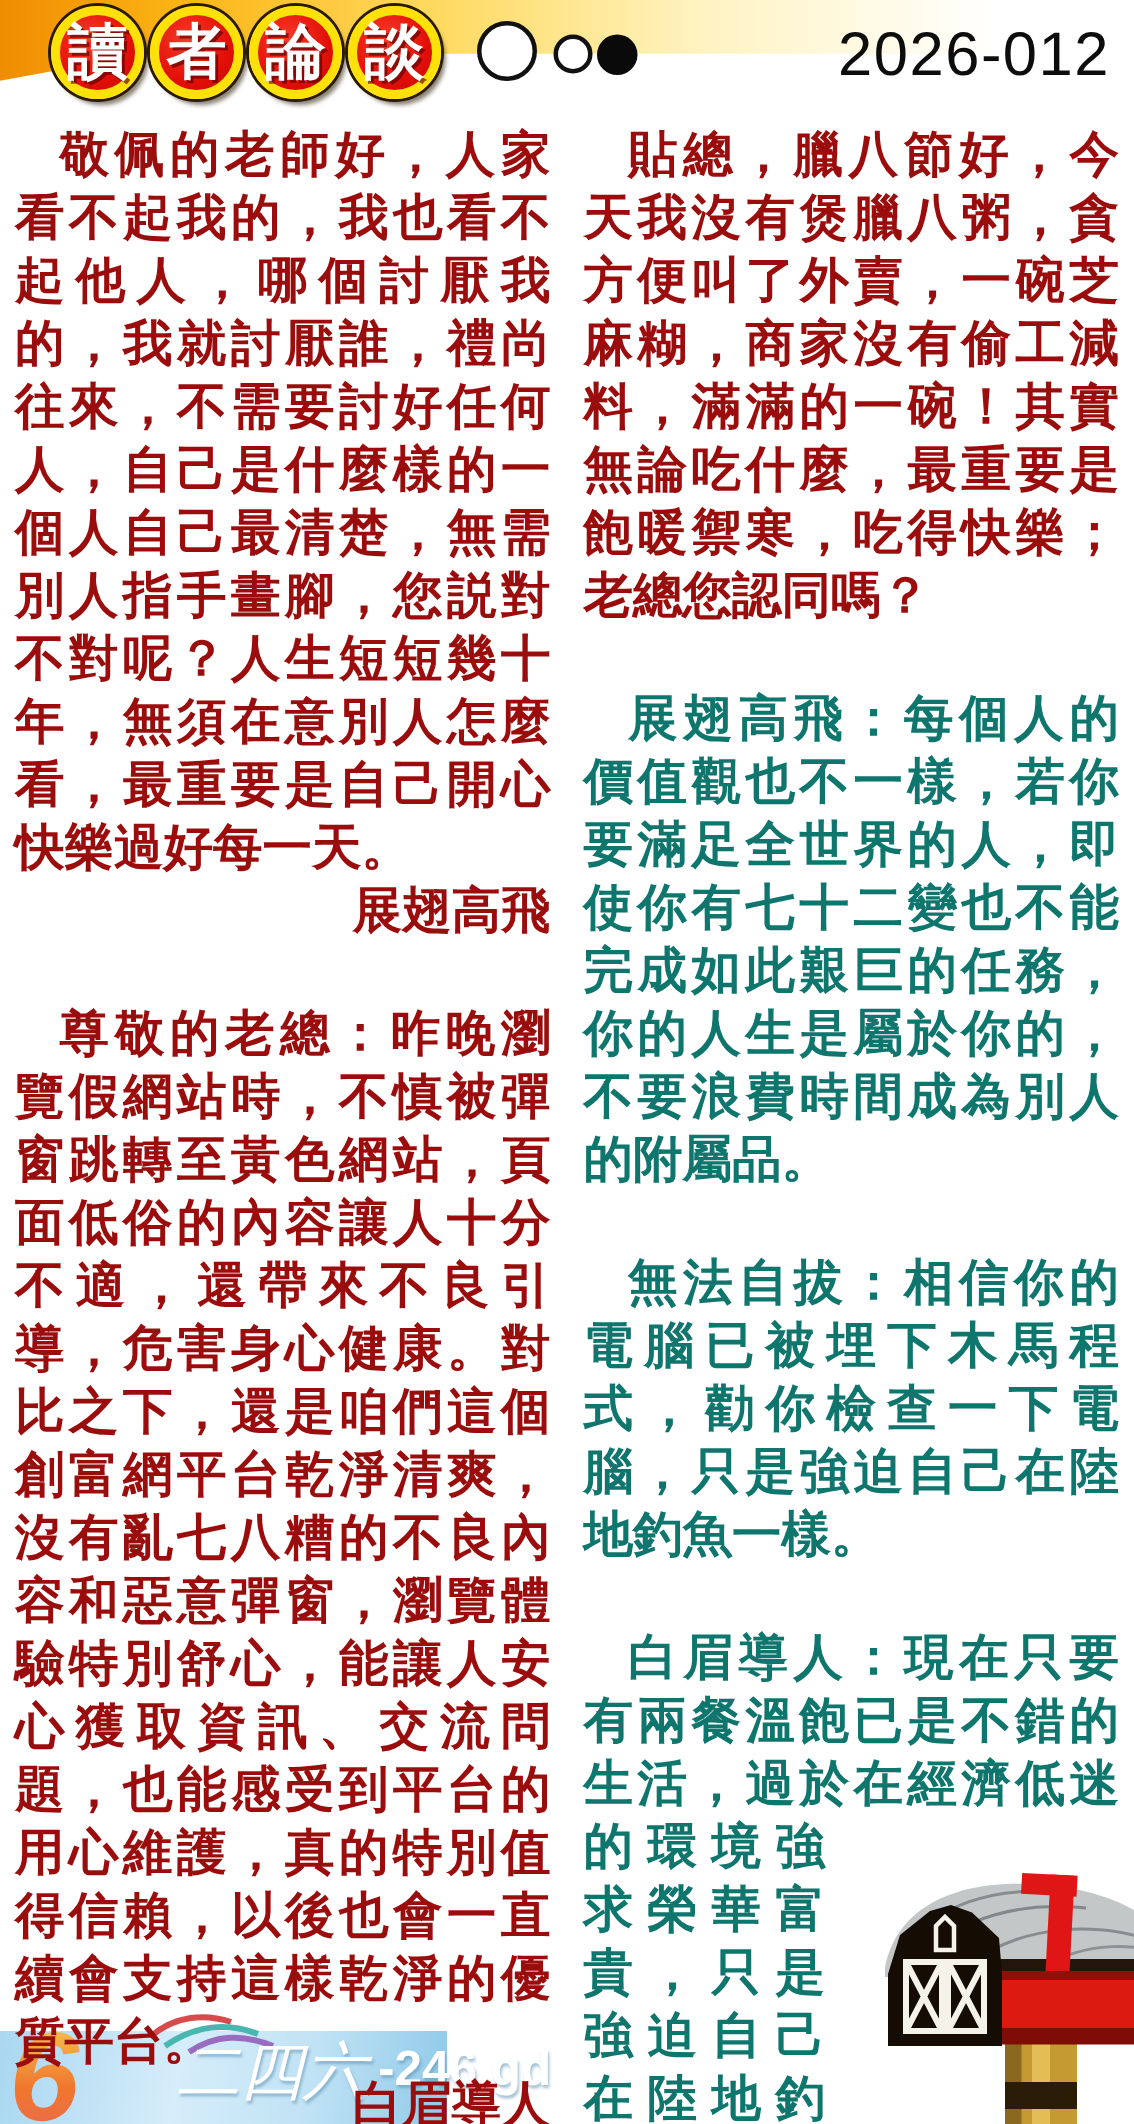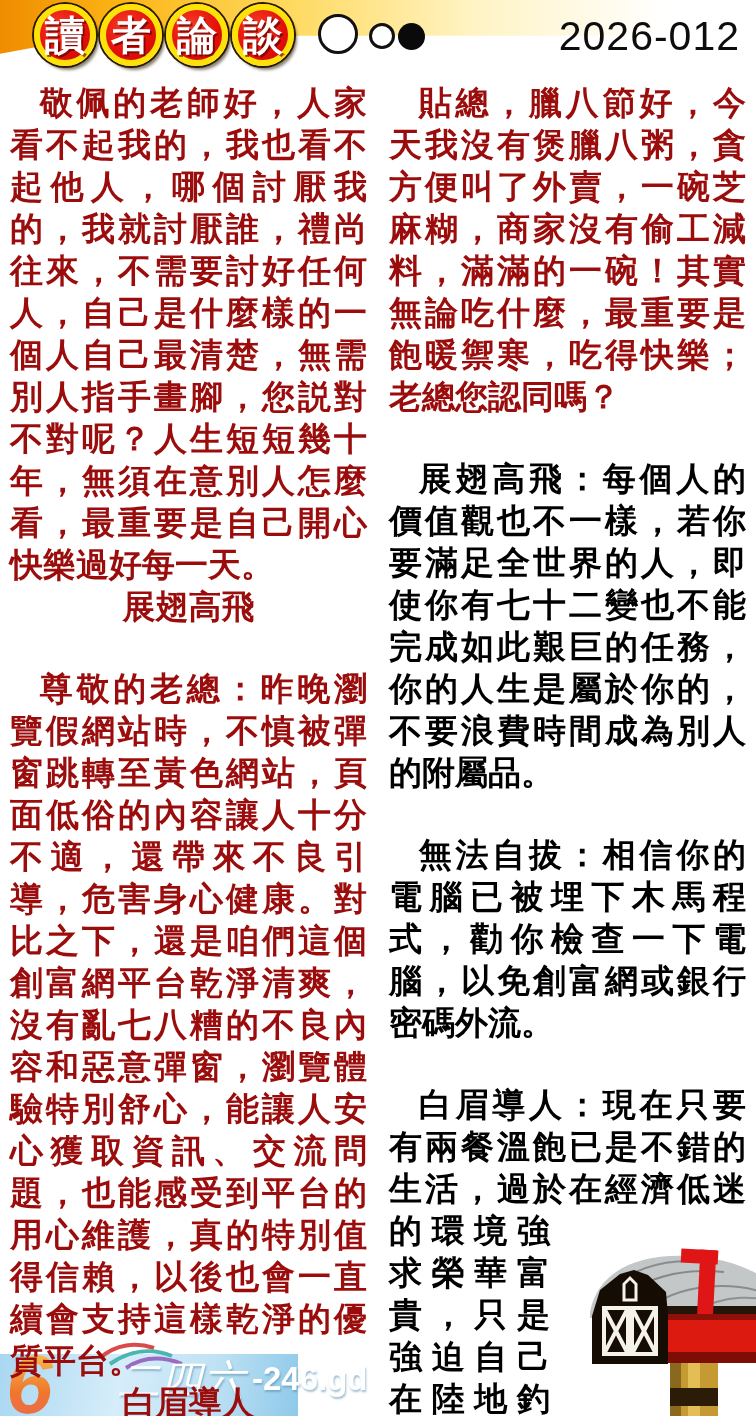--- a/index.html
+++ b/index.html
@@ -40,22 +40,22 @@
     display:flex;gap:22px;
   }
   .col{width:357px;}
   .para{
     margin:12px 0 40px 0;
     font-size:33px;line-height:42px;font-weight:bold;
     text-align:justify;text-justify:inter-character;text-indent:0.9em;
     letter-spacing:0px;
   }
   .para.red{color:#9b0d0c;}
-  .para.black{color:#000000;}
-  .sig{text-align:center;text-indent:0;}
+  .para.black{color:#0f766e;}
+  .sig{text-align:right;text-indent:0;}
   .sig-inline{float:right;}
   
   .mb-spacer{float:right;width:1px;height:164px;margin-right:-1px;}
   .mailbox-wrap{
     float:right;clear:right;width:204px;height:204px;
     margin:0 -12px 0 4px;position:relative;z-index:3;
   }
   
   .footer-strip{
     position:absolute;left:0;bottom:0;width:298px;height:62px;z-index:1;
@@ -101,21 +101,21 @@
   </div>
 
   <div class="columns">
     <div class="col" id="col-left">
         <div class="para red"><span>敬佩的老師好，人家看不起我的，我也看不起他人，哪個討厭我的，我就討厭誰，禮尚往來，不需要討好任何人，自己是什麼樣的一個人自己最清楚，無需別人指手畫腳，您説對不對呢？人生短短幾十年，無須在意別人怎麼看，最重要是自己開心快樂過好每一天。</span><div class="sig">展翅高飛</div></div>
         <div class="para red"><span>尊敬的老總：昨晚瀏覽假網站時，不慎被彈窗跳轉至黃色網站，頁面低俗的內容讓人十分不適，還帶來不良引導，危害身心健康。對比之下，還是咱們這個創富網平台乾淨清爽，沒有亂七八糟的不良內容和惡意彈窗，瀏覽體驗特別舒心，能讓人安心獲取資訊、交流問題，也能感受到平台的用心維護，真的特別值得信賴，以後也會一直續會支持這樣乾淨的優質平台。</span><div class="sig">白眉導人</div></div>
       </div>
     <div class="col" id="col-right">
         <div class="para red"><span>貼總，臘八節好，今天我沒有煲臘八粥，貪方便叫了外賣，一碗芝麻糊，商家沒有偷工減料，滿滿的一碗！其實無論吃什麼，最重要是飽暖禦寒，吃得快樂；老總您認同嗎？</span></div>
         <div class="para black"><span>展翅高飛：每個人的價值觀也不一樣，若你要滿足全世界的人，即使你有七十二變也不能完成如此艱巨的任務，你的人生是屬於你的，不要浪費時間成為別人的附屬品。</span></div>
-        <div class="para black"><span>無法自拔：相信你的電腦已被埋下木馬程式，勸你檢查一下電腦，以免創富網或銀行密碼外流。</span></div>
+        <div class="para black"><span>無法自拔：相信你的電腦已被埋下木馬程式，勸你檢查一下電腦，只是強迫自己在陸地釣魚一樣。</span></div>
         <div class="para black"><span class="mb-spacer"></span><span class="mailbox-wrap">
   <svg class="mailbox" width="204" height="204" viewBox="0 0 204 204" xmlns="http://www.w3.org/2000/svg">
 
     <rect x="86" y="112" width="48" height="92" fill="#c59a33"></rect>
     <rect x="86" y="112" width="11" height="92" fill="#8a691e"></rect>
     <rect x="104" y="112" width="12" height="92" fill="#e3bd55"></rect>
     <rect x="86" y="140" width="48" height="18" fill="#2b1c08"></rect>
 
     <path d="M6,64 C14,22 55,6 102,8 C152,10 192,28 200,58 L200,70 L6,70 Z" fill="#c3c7c8"></path>
     <path d="M20,52 C40,20 80,12 110,13" stroke="#6f7476" stroke-width="2" fill="none" opacity="0.7"></path>

